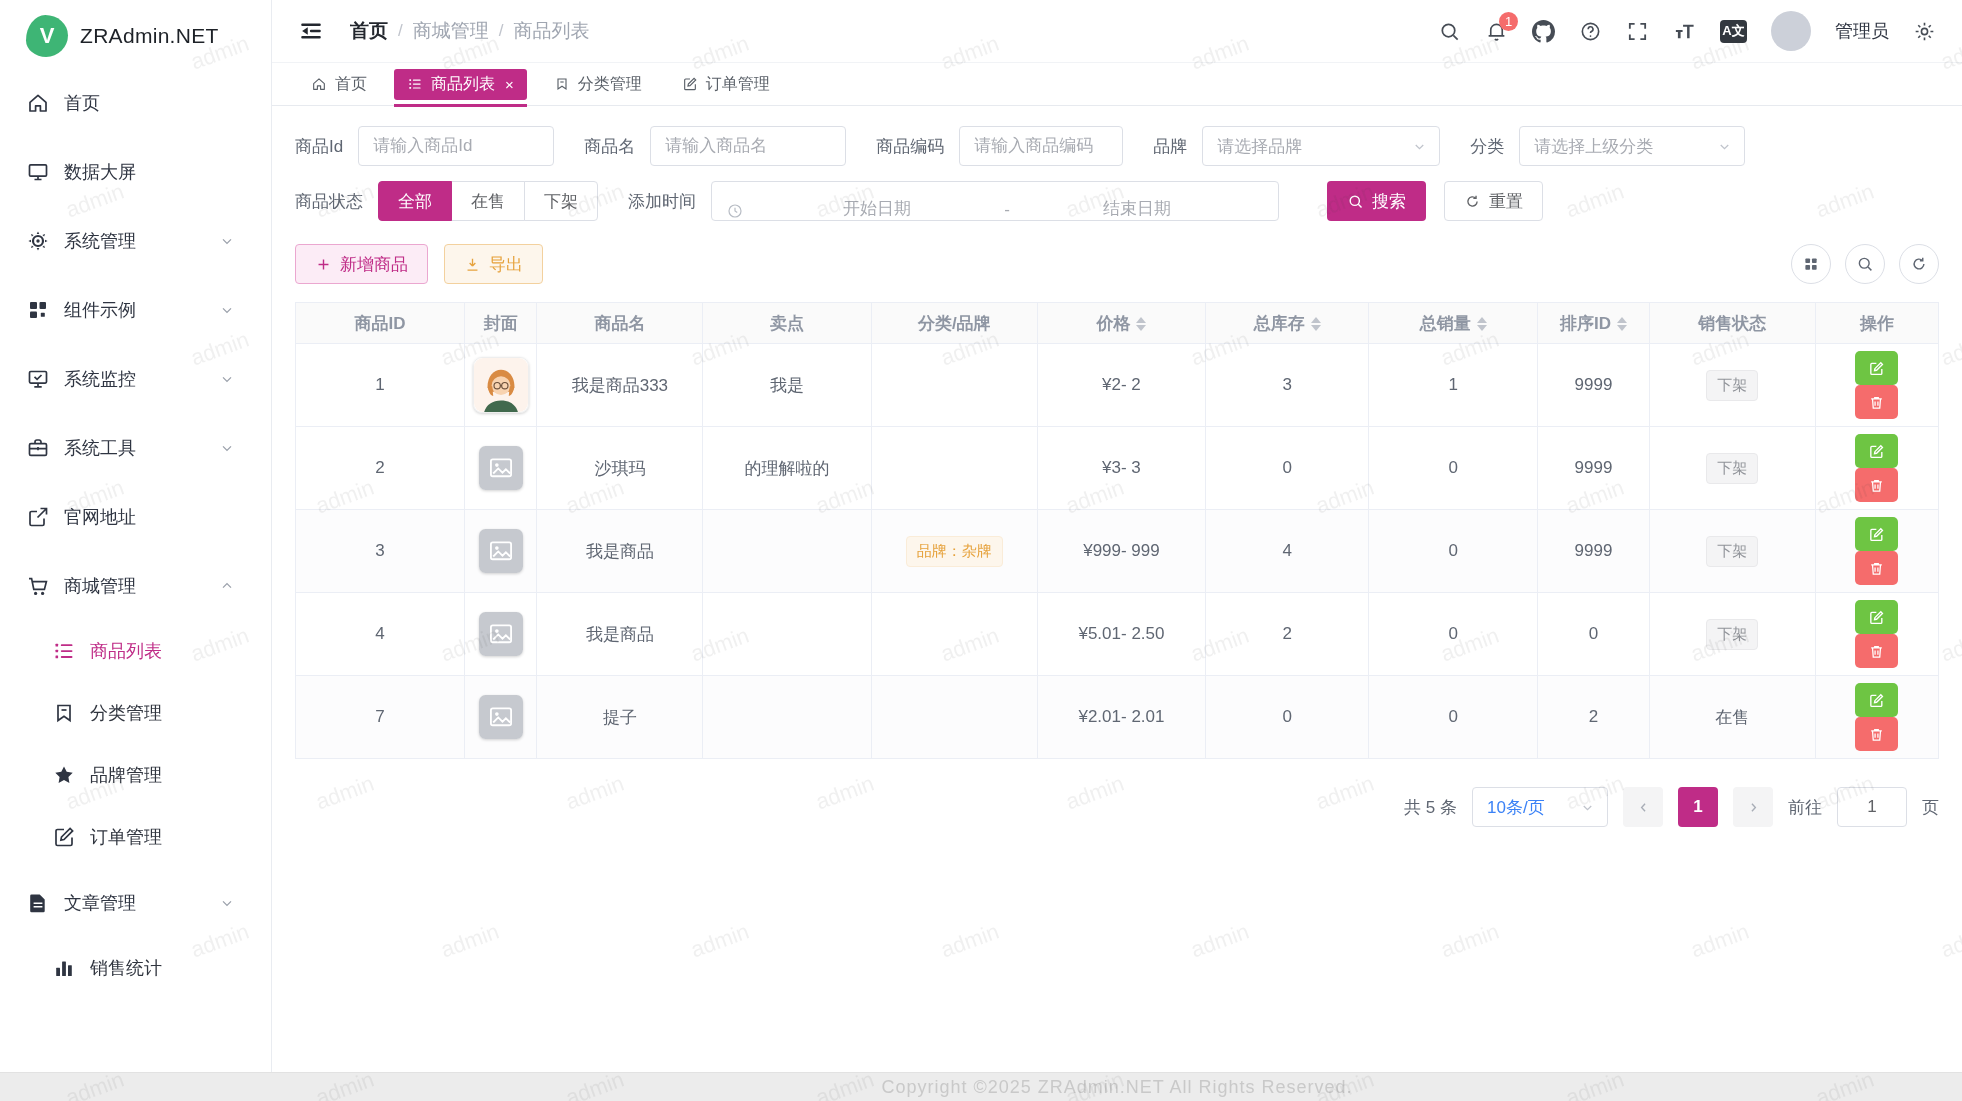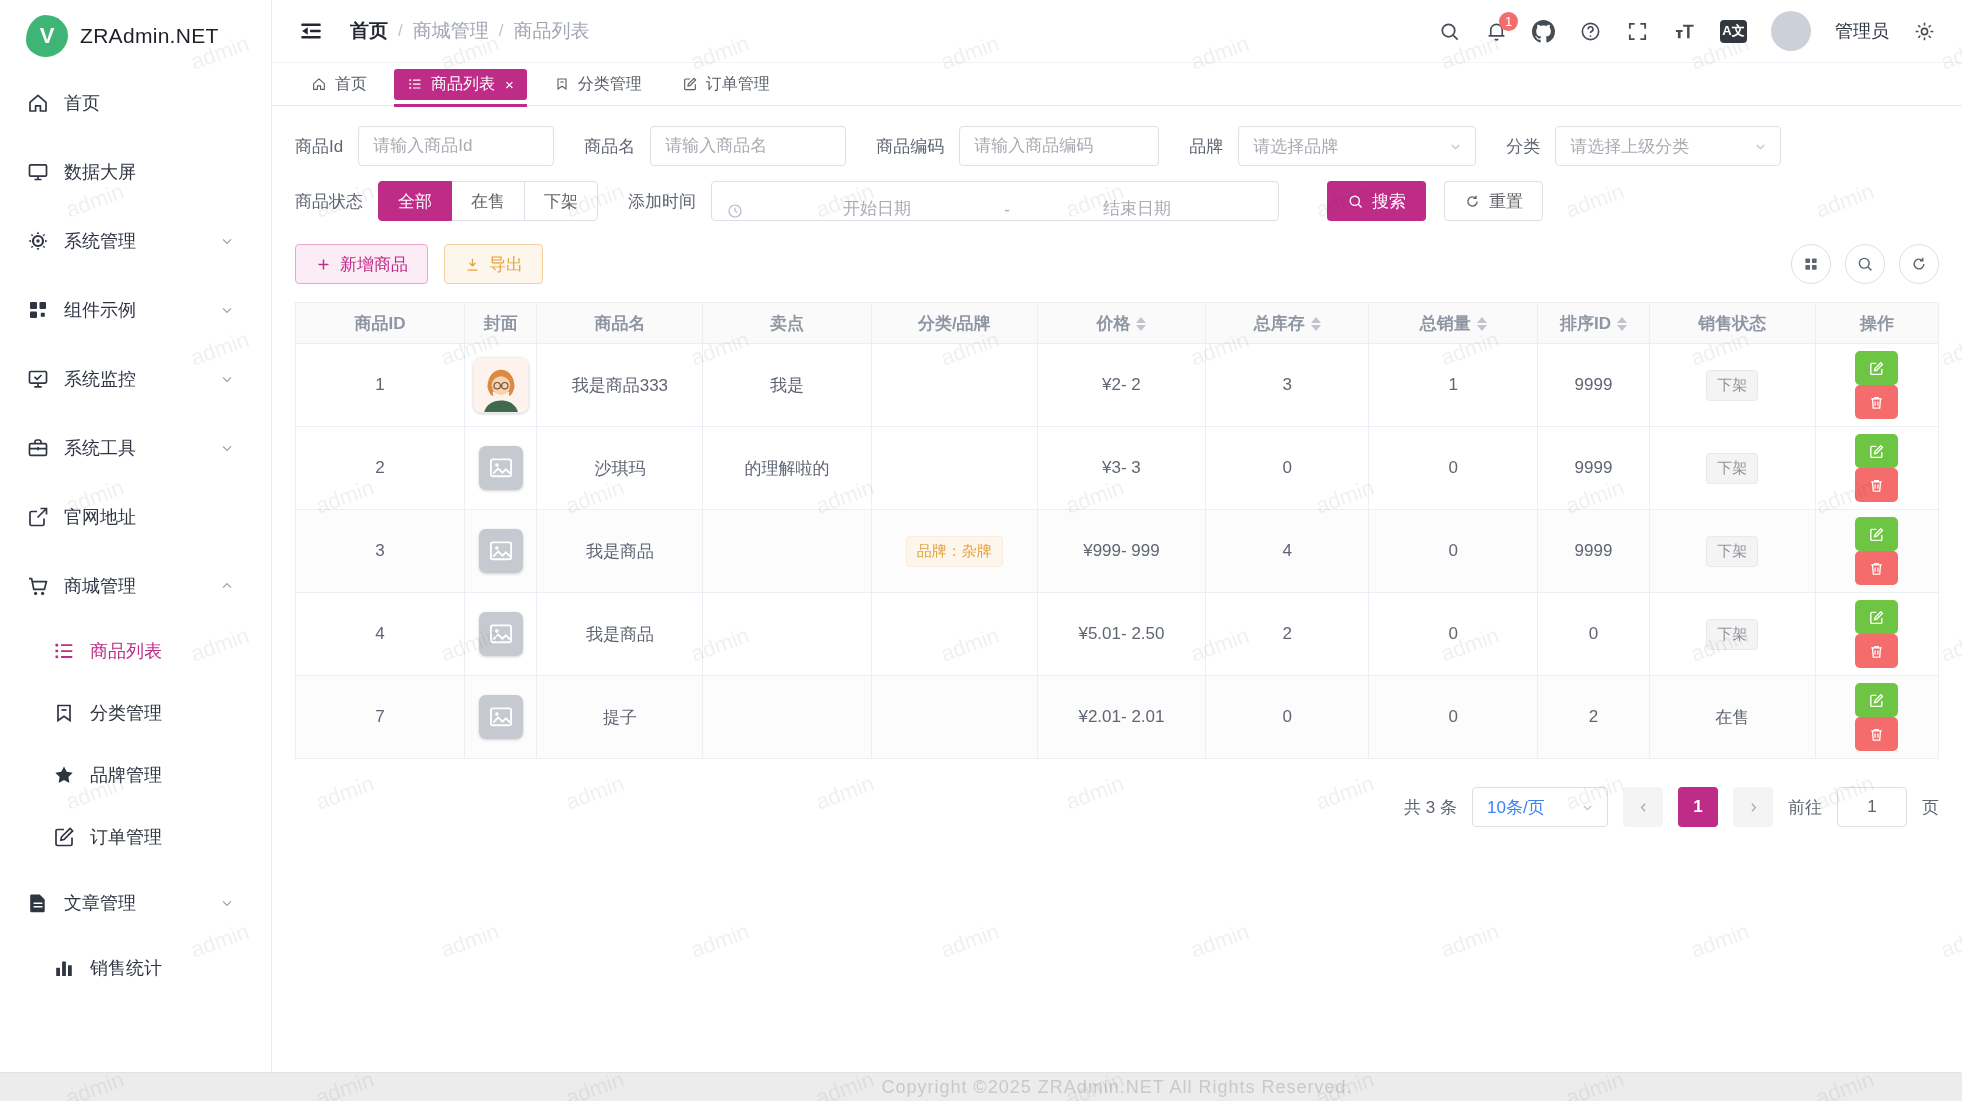--- a/index.html
+++ b/index.html
@@ -62,21 +62,21 @@
   .tab .close{margin-left:2px;font-size:15px;line-height:1}
 
   
   .content{flex:1;padding:20px 23px 0;min-height:0;display:flex;flex-direction:column}
   .filter-row{display:flex;align-items:center;margin-bottom:15px}
   .f-item{display:flex;align-items:center;margin-right:30px}
   .f-label{margin-right:15px;font-size:17px;color:#5f6672;white-space:nowrap}
   .text-input{height:40px;border:1px solid var(--border);border-radius:4px;padding:0 14px;font-size:17px;
     color:#606266;outline:none;font-family:inherit;background:#fff}
   .text-input::placeholder{color:var(--placeholder)}
-  .w-id{width:196px}.w-name{width:196px}.w-code{width:200px}
+  .w-id{width:196px}.w-name{width:196px}.w-code{width:164px}
   .select{height:40px;border:1px solid var(--border);border-radius:4px;padding:0 12px 0 14px;display:flex;
     align-items:center;justify-content:space-between;color:var(--placeholder);font-size:17px;background:#fff;cursor:pointer}
   .w-brand{width:238px}.w-cat{width:226px}
   .select .arrow{width:15px;height:15px;color:#c0c4cc}
   .radio-group{display:flex}
   .radio{height:40px;padding:0 19px;border:1px solid var(--border);background:#fff;color:#606266;font-size:17px;
     display:flex;align-items:center;cursor:pointer;margin-left:-1px}
   .radio:first-child{border-radius:4px 0 0 4px;margin-left:0}
   .radio:last-child{border-radius:0 4px 4px 0}
   .radio.active{background:var(--primary);border-color:var(--primary);color:#fff;z-index:1}
@@ -752,21 +752,21 @@
                       <svg viewBox="0 0 24 24" fill="none" stroke="currentColor" stroke-width="1.8">
                         <path d="M4.5 7h15M9.5 7V5.2h5V7M6.4 7l1 13h9.2l1-13M10 10.5v6.2M14 10.5v6.2"></path>
                       </svg>
                     </span>
                   </button></td>
               </tr>
             </tbody>
         </table>
 
         <div class="pager">
-          <span>共 3 条</span>
+          <span>共 5 条</span>
           <div class="select page-size" style="color:#3b82f6">
             <span>10条/页</span>
             <span class="icon arrow">
               <svg viewBox="0 0 24 24" fill="none" stroke="currentColor" stroke-width="2">
                   <path d="m6 9.5 6 6 6-6"></path>
                 </svg>
             </span>
           </div>
           <button class="pg-btn">
             <span class="icon">

